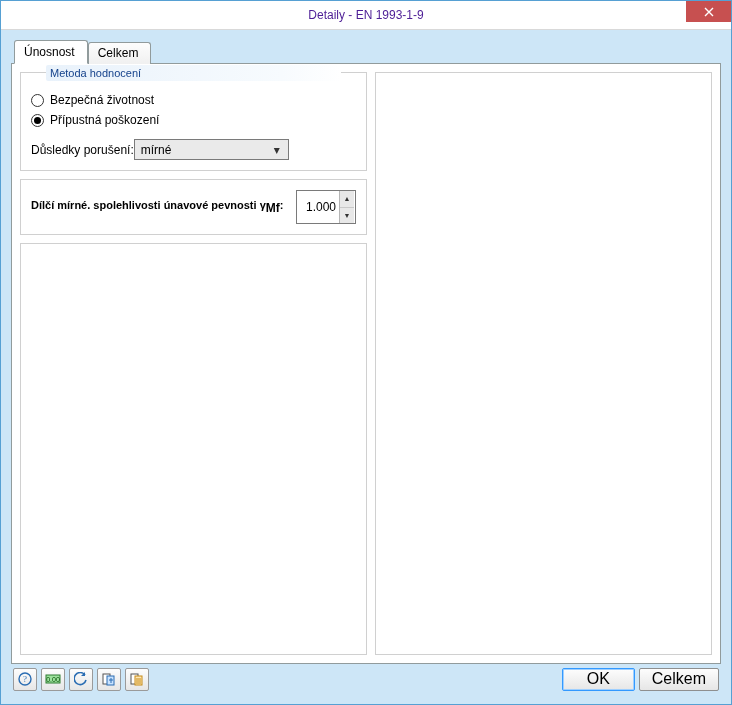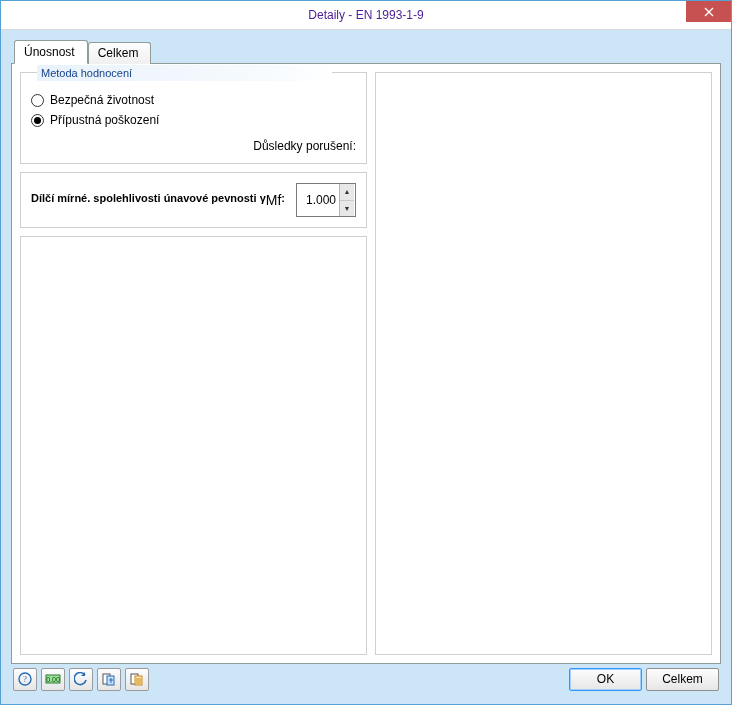--- a/index.html
+++ b/index.html
@@ -79,21 +79,21 @@
     width:347px;
     display:flex; flex-direction:column; gap:8px;
   }
   .fieldset {
     border:1px solid #d0d0d0;
     position:relative;
     padding:18px 10px 10px 10px;
     background:#fff;
   }
   .fieldset .legend {
-    position:absolute; top:-8px; left:16px;
+    position:absolute; top:-8px; left:25px;
     background:linear-gradient(#eaf3fb,#eaf3fb);
     padding:2px 200px 2px 4px;
     color:#15428b;
     font-size:11px;
     border-radius:2px;
     background:#e9f2fb;
   }
   .fieldset.assess .legend {
     background:linear-gradient(to right,#e9f2fb 0%, #f7fbfe 80%, #fff 100%);
   }
@@ -104,40 +104,40 @@
   }
   .radio {
     width:13px; height:13px; border-radius:50%;
     border:1px solid #333; background:#fff;
     display:inline-flex; align-items:center; justify-content:center;
   }
   .radio.checked::after {
     content:""; width:7px; height:7px; border-radius:50%; background:#000;
   }
   .row-sel {
-    display:flex; align-items:center; justify-content:flex-end;
+    display:flex; align-items:center; justify-content:flex-start;
     margin-top:12px;
   }
   .combo {
     width:155px; height:21px;
     border:1px solid #7a7a7a;
     background:#eaeaea;
     display:flex; align-items:center; justify-content:space-between;
     padding:0 4px 0 6px;
     font-size:12px;
   }
   .combo .arrow {
     width:14px; text-align:center; color:#333;
   }
   .fieldset.factor {
     padding:10px;
     display:flex; align-items:center; justify-content:space-between;
   }
   .factor-label { font-size:11px; font-weight:bold; }
-  .factor-label .sub { font-size:14px; font-weight:normal; }
+  .factor-label .sub { font-size:12px; font-weight:bold; }
   .spinner {
     width:60px; height:34px;
     display:flex;
     border:1px solid #7a7a7a;
     background:#fff;
   }
   .spinner input {
     border:none; width:42px; text-align:right;
     font-size:12px; padding:0 3px 0 0; outline:none;
     font-family:inherit;
@@ -172,21 +172,21 @@
     background:linear-gradient(#fdfdfd,#e6e6e6);
     border-radius:2px;
     display:flex; align-items:center; justify-content:center;
   }
   .footer .spacer { flex:1; }
   .btn-std {
     min-width:73px; height:23px;
     border:1px solid #8e8f8f;
     background:linear-gradient(#fdfdfd,#e6e6e6);
     border-radius:2px;
-    font-size:12px;
+    font-size:16px;
     padding:0 12px;
     display:flex; align-items:center; justify-content:center;
   }
   .btn-std.default { border:1px solid #3399ff; box-shadow:inset 0 0 0 1px #9ecfff;}
 </style>
 </head>
 <body>
 
 <div class="window">
   <div class="titlebar">
@@ -215,20 +215,24 @@
             <span class="radio"></span>
             <span>Bezpečná životnost</span>
           </div>
           <div class="radio-row">
             <span class="radio checked"></span>
             <span>Přípustná poškození</span>
           </div>
 
           <div class="row-sel">
             <span>Důsledky porušení:</span>
+            <div class="combo">
+              <span>mírné</span>
+              <span class="arrow">▾</span>
+            </div>
           </div>
         </div>
 
         <div class="fieldset factor">
           <span class="factor-label">
             <span>Dílčí mírné. spolehlivosti únavové pevnosti </span><span>γ</span><sub class="sub">Mf</sub><span>:</span>
           </span>
           <div class="spinner">
             <input value="1.000" style="">
             <div class="btns">

